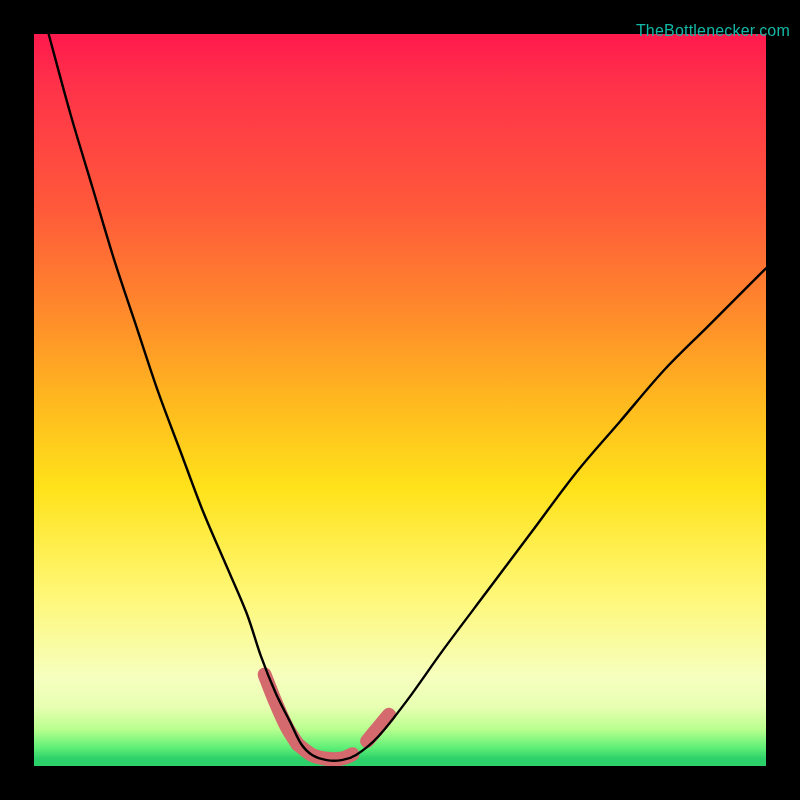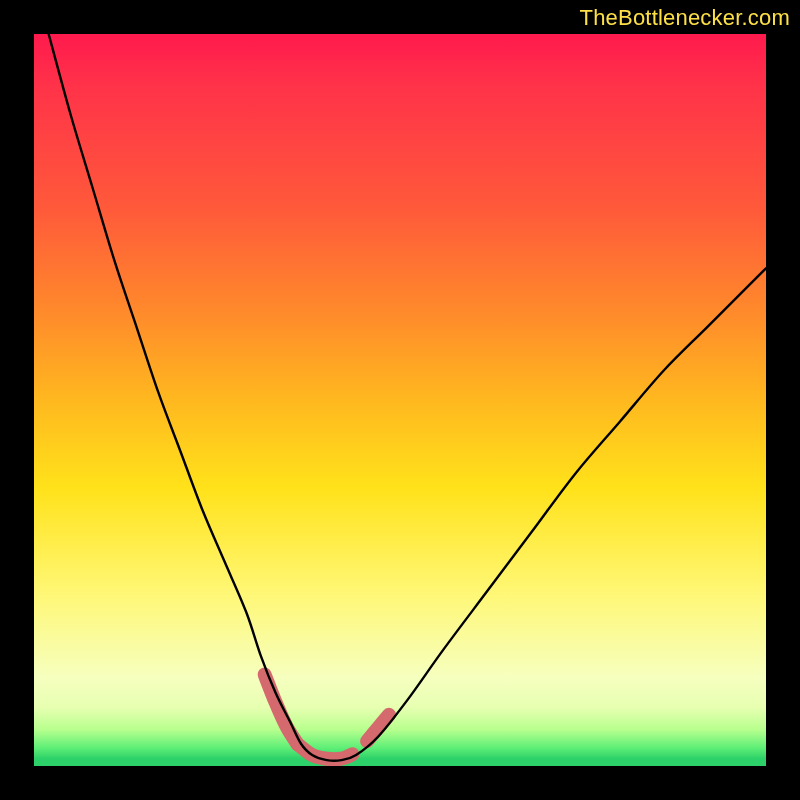--- a/index.html
+++ b/index.html
@@ -46,24 +46,24 @@
   svg.curve {
     position: absolute;
     left: 0;
     top: 0;
     width: 732px;
     height: 732px;
     pointer-events: none;
   }
   .watermark {
     position: absolute;
-    top: 5px;
+    top: 22px;
     right: 10px;
-    color: #fde047;
-    font-size: 22px;
+    color: #14b8a6;
+    font-size: 16px;
     letter-spacing: 0.2px;
     user-select: none;
   }
 </style>
 </head>
 <body>
 
 <div class="frame">
   <div class="plot">
     <svg class="curve" viewBox="0 0 732 732" preserveAspectRatio="none">

